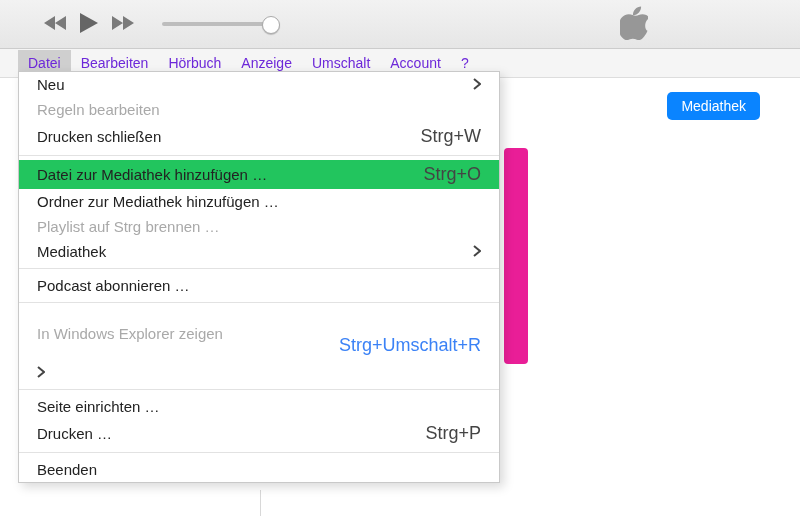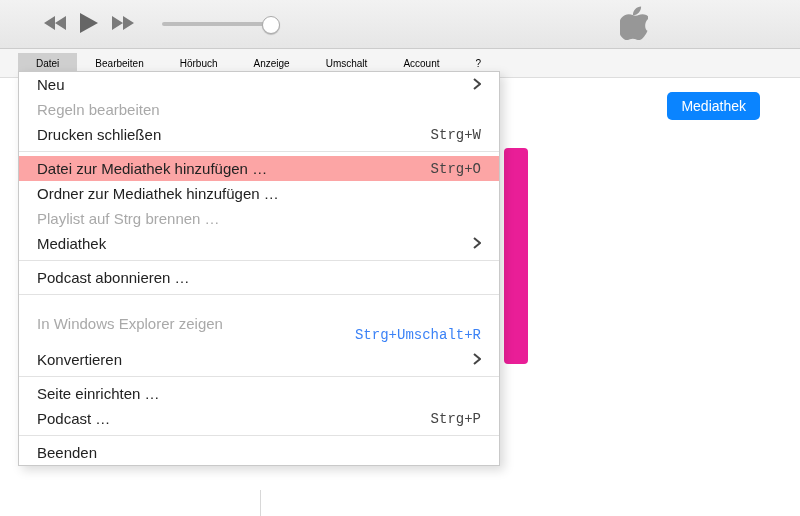--- a/index.html
+++ b/index.html
@@ -48,23 +48,23 @@
     box-shadow:0 1px 1px rgba(0,0,0,.2);
   }
   .menubar {
     height: 28px;
     background: #f5f5f5;
     border-bottom: 1px solid #ddd;
     display:flex;
     align-items:center;
   }
   .menui {
-    padding: 5px 18px;
-    font-size: 10px;
-    color:#000000;
+    padding: 5px 10px;
+    font-size: 14px;
+    color:#6d28d9;
     cursor:default;
   }
   .menui.active {
     background:#cfcfcf;
   }
   .dropdown {
     position:absolute;
     left:18px;
     top:71px;
     width:480px;
@@ -76,25 +76,25 @@
   }
   .di {
     display:flex;
     align-items:center;
     padding: 4px 18px;
     font-size:15px;
     color:#222;
     cursor:default;
   }
   .di .lbl { flex:1; }
-  .di .sc { color:#444; font-size:14px;font-family:Liberation Mono, monospace; }
+  .di .sc { color:#444; font-size:18px; }
   .di .sub { color:#444; }
   .di.disabled { color:#a9a9a9;justify-content:center; }
   .di.disabled .sc { color:#3b82f6;margin-top:24px; }
-  .di.hover { background:#fca5a5;gap:30px; }
+  .di.hover { background:#22c55e;gap:30px; }
   .sep { height:1px; background:#e2e2e2; margin:4px 0; }
   .rightpane {
     position:absolute;
     right:40px;
     top:92px;
   }
   .mediabtn {
     background:#0a84ff;
     color:#fff;
     padding:6px 14px;
@@ -203,31 +203,30 @@
     <div class="sep"></div>
     <div class="di">
       <span class="lbl">Podcast abonnieren …</span>
     </div>
     <div class="sep"></div>
     <div class="di disabled">
       <span class="lbl">In Windows Explorer zeigen</span>
       <span class="sc">Strg+Umschalt+R</span>
     </div>
     <div class="di">
-      <span class="lbl">Konvertieren</span>
       <span class="sub"><svg width="8" height="12" viewBox="0 0 8 12">
           <path d="M1 1 L7 6 L1 11" fill="none" stroke="currentColor" stroke-width="2"></path>
         </svg></span>
     </div>
     <div class="sep"></div>
     <div class="di">
       <span class="lbl">Seite einrichten …</span>
     </div>
     <div class="di">
-      <span class="lbl">Podcast …</span>
+      <span class="lbl">Drucken …</span>
       <span class="sc">Strg+P</span>
     </div>
     <div class="sep"></div>
     <div class="di">
       <span class="lbl">Beenden</span>
     </div>
   </div>
 
 <div class="pinkbox"></div>
 

